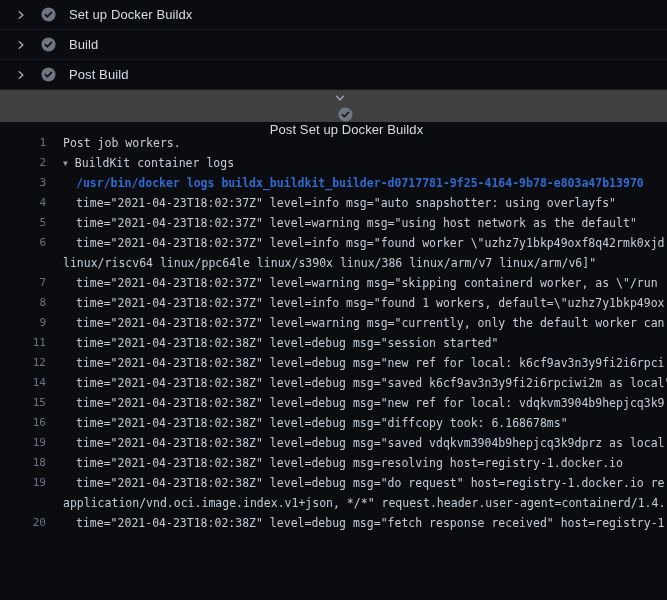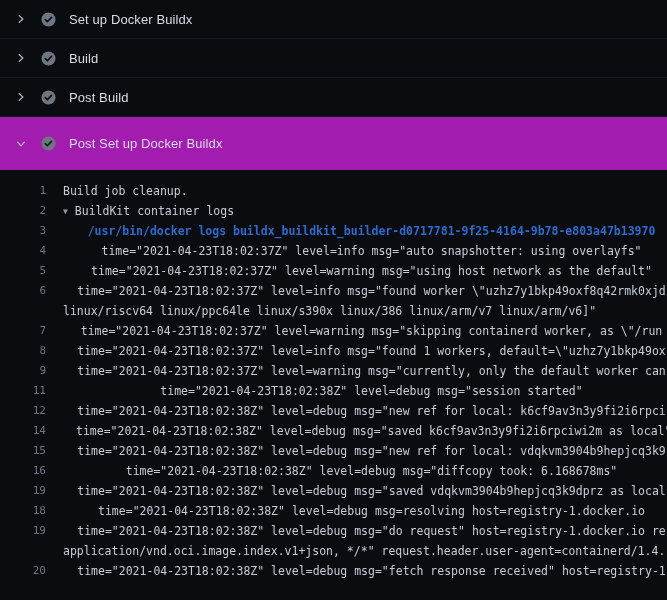--- a/index.html
+++ b/index.html
@@ -4,42 +4,42 @@
 <style>
   html,body{margin:0;padding:0;background:#05070a;}
   .app{
     position:relative;width:667px;height:600px;overflow:hidden;
     background:#0a0c10;
     font-family:"Liberation Sans", sans-serif;
   }
   
   .steps{width:100%;}
   .step-row{
-    display:flex;align-items:center;height:39px;
+    display:flex;align-items:center;height:30px;
     padding-left:13px;box-sizing:border-box;cursor:pointer;
     border-bottom:1px solid #14181f;
   }
-  .step-row.expanded{background:#a21caf;border-bottom:none;height:53px;}
+  .step-row.expanded{background:#404040;border-bottom:none;height:32px;flex-direction:column;}
   .chev{width:16px;height:16px;flex:none;display:flex;align-items:center;justify-content:center;}
   .chev svg{display:block;}
   .check{width:16px;height:16px;flex:none;margin-left:11px;display:flex;align-items:center;justify-content:center;}
   .step-label{margin-left:13px;font-size:13px;color:#d8dee6;letter-spacing:.1px;}
   
   .log{
     padding-top:11px;
     font-family:"DejaVu Sans Mono","Liberation Mono",monospace;
     font-size:11.5px;
   }
   .line{display:flex;height:20px;line-height:20px;overflow:hidden;white-space:pre;}
   .num{
     width:46px;flex:none;text-align:right;color:#6c7481;
     font-size:11px;user-select:none;cursor:pointer;
   }
   .txt{margin-left:17px;color:#c6cdd5;white-space:pre;overflow:hidden;flex:1;}
-  .txt.indent{padding-left:13px;text-align:center;}
+  .txt.indent{padding-left:13px;}
   .txt.cmd{color:#2d6bd0;font-weight:bold;}
   .caret{display:inline-block;font-size:8px;color:#9099a3;transform:translateY(-1px);padding-right:7px;}
   .grouphead{cursor:pointer;}
 </style>
 </head>
 <body>
 
 <div class="app">
 
   <div class="steps">
@@ -102,21 +102,21 @@
           </svg>
       </span>
       <span class="step-label">Post Set up Docker Buildx</span>
     </div>
   </div>
 
   <div class="log">
 
     <div class="line">
       <span class="num">1</span>
-      <span class="txt">Build job cleanup.</span>
+      <span class="txt">Post job workers.</span>
     </div>
 
     <div class="line grouphead">
       <span class="num">2</span>
       <span class="txt"><span class="caret">▼</span><span>BuildKit container logs</span></span>
     </div>
 
     <div class="line">
       <span class="num">3</span>
       <span class="txt indent cmd">/usr/bin/docker logs buildx_buildkit_builder-d0717781-9f25-4164-9b78-e803a47b13970</span>

